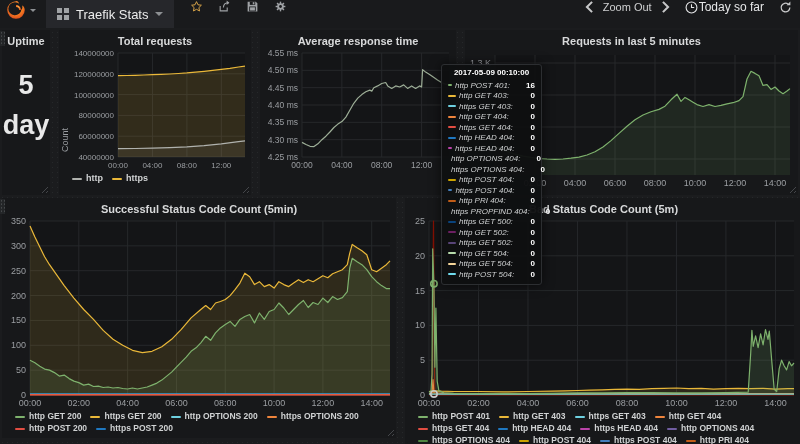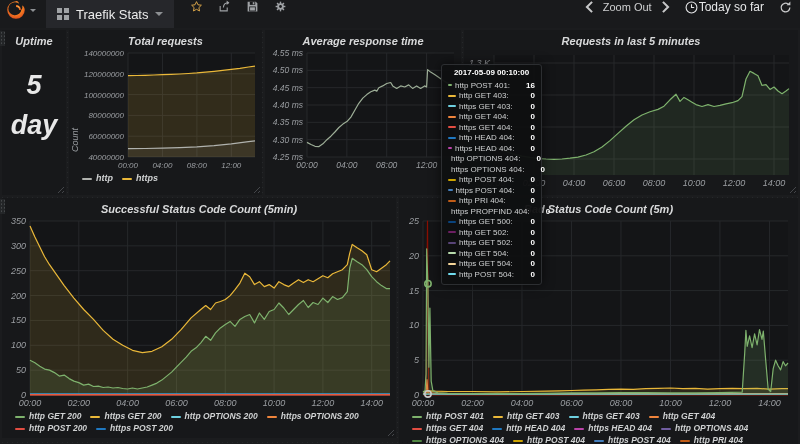--- a/index.html
+++ b/index.html
@@ -19,21 +19,21 @@
   .caret.sm { border-left-width:3px; border-right-width:3px; border-top-width:3px; }
   .picker { display:flex; align-items:center; gap:7px; background:#26272b; height:28px; padding:0 11px; margin-left:10px; cursor:pointer; }
   .picker-label { color:#ececec; font-size:13px; }
   .nav-icons { display:flex; gap:15px; margin-left:16px; align-items:center; }
   .icon-btn { display:flex; align-items:center; cursor:pointer; }
   .nav-right { margin-left:auto; display:flex; align-items:center; gap:9px; color:#c9cacb; }
   .zoom-out { font-size:11px; color:#cfd0d1; cursor:pointer; }
   .timepicker { display:flex; align-items:center; gap:1px; font-size:12px; color:#e6e7e8; font-weight:500; cursor:pointer; margin:0 6px; }
   
   .dash-area { padding:2px; display:flex; flex-direction:column; gap:3px; }
-  .row { display:flex; gap:3px;font-style:italic; }
+  .row { display:flex; gap:9px; }
   .panel { background:#17181a; position:relative; }
   .row1 .panel { height:165px; }
   .p-uptime { width:64px; }
   .p-total { width:193px; }
   .p-avg { width:196px; }
   .p-req5m { flex:1; }
   .p-success { width:394px; height:240px; }
   .p-bad { flex:1; height:256px; }
   .panel-title { text-align:center; font-size:11px; font-weight:700; color:#d8d9da; padding:5px 0 2px; height:19px; white-space:nowrap; overflow:hidden; cursor:pointer; }
   .chart { display:block; margin-left:2px; }
@@ -44,21 +44,21 @@
   .legend { display:flex; flex-wrap:wrap; align-items:center; column-gap:9px; row-gap:1px; padding:2px 6px 0 13px; font-size:8.5px; font-weight:700; color:#d0d2d3; line-height:11px; }
   .legend-sm { font-size:9px; }
   .legend-item { display:inline-flex; align-items:center; white-space:nowrap; cursor:pointer; }
   .dash { display:inline-block; width:10px; height:2px; margin-right:4px; border-radius:1px; }
   svg text.tick { fill:#9b9ea2; font-family:"Liberation Sans", sans-serif; }
   
   .tooltip { position:absolute; left:441px; top:64px; width:101px; background:rgba(15,16,17,0.96); border:1px solid #2c2e31; border-radius:3px; padding:3px 6px 4px; z-index:50; box-shadow:0 0 12px rgba(0,0,0,0.6); }
   .tooltip-header { font-size:8px; font-weight:700; color:#ffffff; text-align:center; margin-bottom:3px; white-space:nowrap; }
   .tt-row { display:flex; align-items:center; height:10.5px; font-size:8px; color:#cfd1d2; white-space:nowrap; }
   .tt-row .dash { width:8px; margin-right:3px; }
-  .tt-label { flex:1; }
+  .tt-label { flex:1;font-style:italic; }
   .tt-val { font-weight:700; color:#ffffff; margin-left:16px; }
   
   .row-handle { position:absolute; left:0; width:5px; height:15px; background-color:#232527; background-image:radial-gradient(#45484a 0.8px, transparent 1px); background-size:3px 3.5px; z-index:6; }
   .resize-corner { position:absolute; right:2px; bottom:2px; width:7px; height:7px; background:repeating-linear-gradient(135deg, transparent 0 2px, #44464a 2px 3px); clip-path:polygon(100% 0,100% 100%,0 100%); }
 </style>
 </head>
 <body>
 
 <header class="topnav">
   <div class="logo-wrap">

